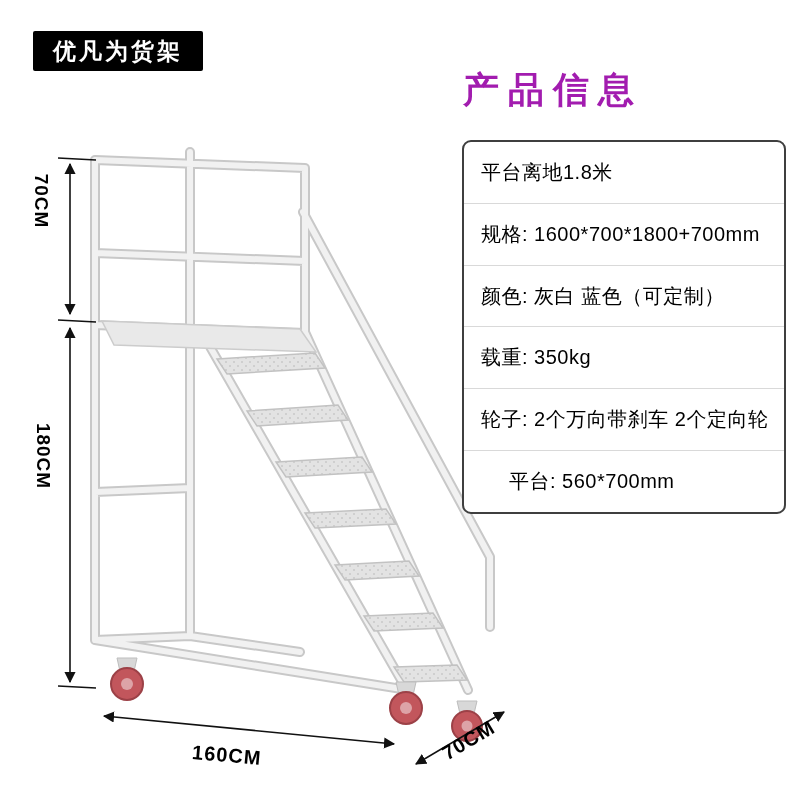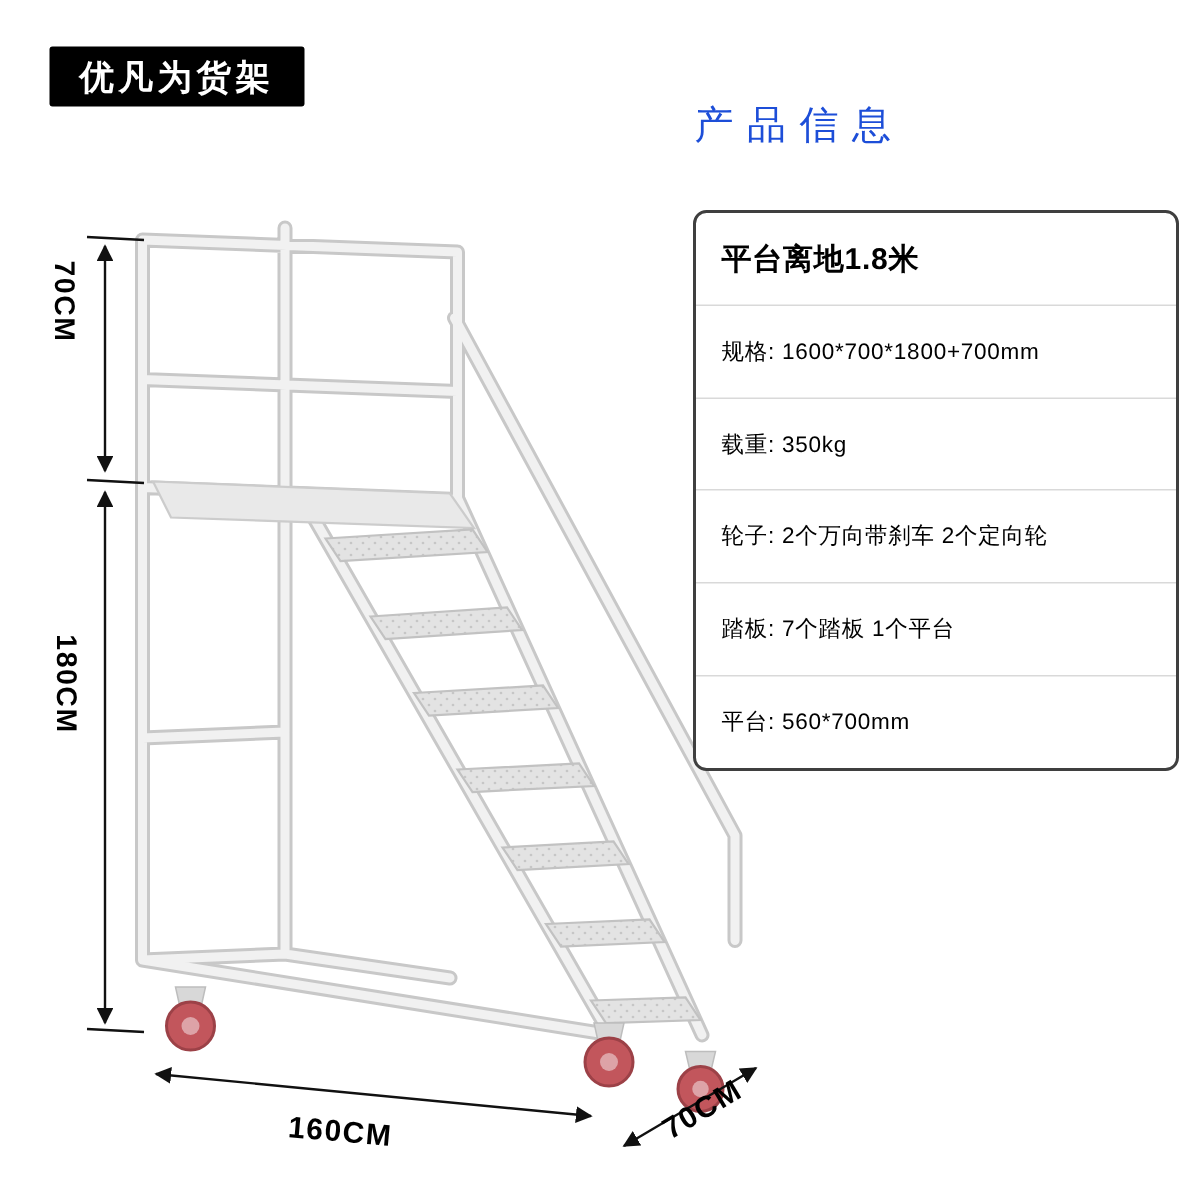--- a/index.html
+++ b/index.html
@@ -8,35 +8,35 @@
     font-family:"Liberation Sans","DejaVu Sans",sans-serif;color:#111;border-radius:30px;
   }
   .art{position:absolute;left:0;top:0;width:800px;height:800px;}
 
   .brand-badge{
     position:absolute;left:33px;top:31px;height:40px;line-height:40px;
     background:#000;color:#fff;font-size:23px;font-weight:bold;
     letter-spacing:3px;padding:0 20px;border-radius:2px;
   }
   .info-title{
-    position:absolute;left:463px;top:66px;font-size:26px;font-weight:normal;
-    letter-spacing:9px;color:#1d4ed8;
+    position:absolute;left:463px;top:66px;font-size:36px;font-weight:bold;
+    letter-spacing:9px;color:#a21caf;
   }
   .spec-box{
     position:absolute;left:462px;top:140px;width:324px;height:374px;
     border:2px solid #3f3f3f;border-radius:9px;background:#fff;
     display:flex;flex-direction:column;box-sizing:border-box;overflow:hidden;
   }
   .spec-row{
     flex:1;display:flex;align-items:center;padding-left:17px;padding-right:8px;
-    font-size:15px;color:#000;border-bottom:1px solid #d9d9d9;
+    font-size:20px;color:#000;border-bottom:1px solid #d9d9d9;
     white-space:nowrap;letter-spacing:0.5px;
   }
-  .spec-row:last-child{border-bottom:none;}
-  .spec-row-header{font-size:20px;font-weight:bold;}
+  .spec-row:last-child{border-bottom:none;margin-left:28px;}
+  .spec-row-header{font-size:20px;font-weight:normal;}
 
   .dim-label{
     position:absolute;font-weight:bold;color:#000;font-size:19px;
     letter-spacing:1px;white-space:nowrap;
   }
   .dim-vert{transform:rotate(90deg);transform-origin:center center;}
   .dim-70-top{left:14px;top:190px;}
   .dim-180{left:10px;top:445px;}
   .dim-160{left:192px;top:744px;font-size:20px;transform:rotate(5deg);}
   .dim-70-bottom{left:440px;top:729px;font-size:20px;transform:rotate(-31deg);}
@@ -119,23 +119,23 @@
     </g>
   </svg>
 
   <div class="brand-badge">优凡为货架</div>
 
   <div class="info-title">产品信息</div>
 
   <div class="spec-box">
     <div class="spec-row spec-row-header">平台离地1.8米</div>
     <div class="spec-row">规格: 1600*700*1800+700mm</div>
+    <div class="spec-row">颜色: 灰白  蓝色（可定制）</div>
     <div class="spec-row">载重: 350kg</div>
     <div class="spec-row">轮子: 2个万向带刹车  2个定向轮</div>
-    <div class="spec-row">踏板: 7个踏板  1个平台</div>
     <div class="spec-row">平台: 560*700mm</div>
   </div>
 
   <div class="dim-label dim-vert dim-70-top">70CM</div>
   <div class="dim-label dim-vert dim-180">180CM</div>
   <div class="dim-label dim-160">160CM</div>
   <div class="dim-label dim-70-bottom">70CM</div>
 
 </div>
 

